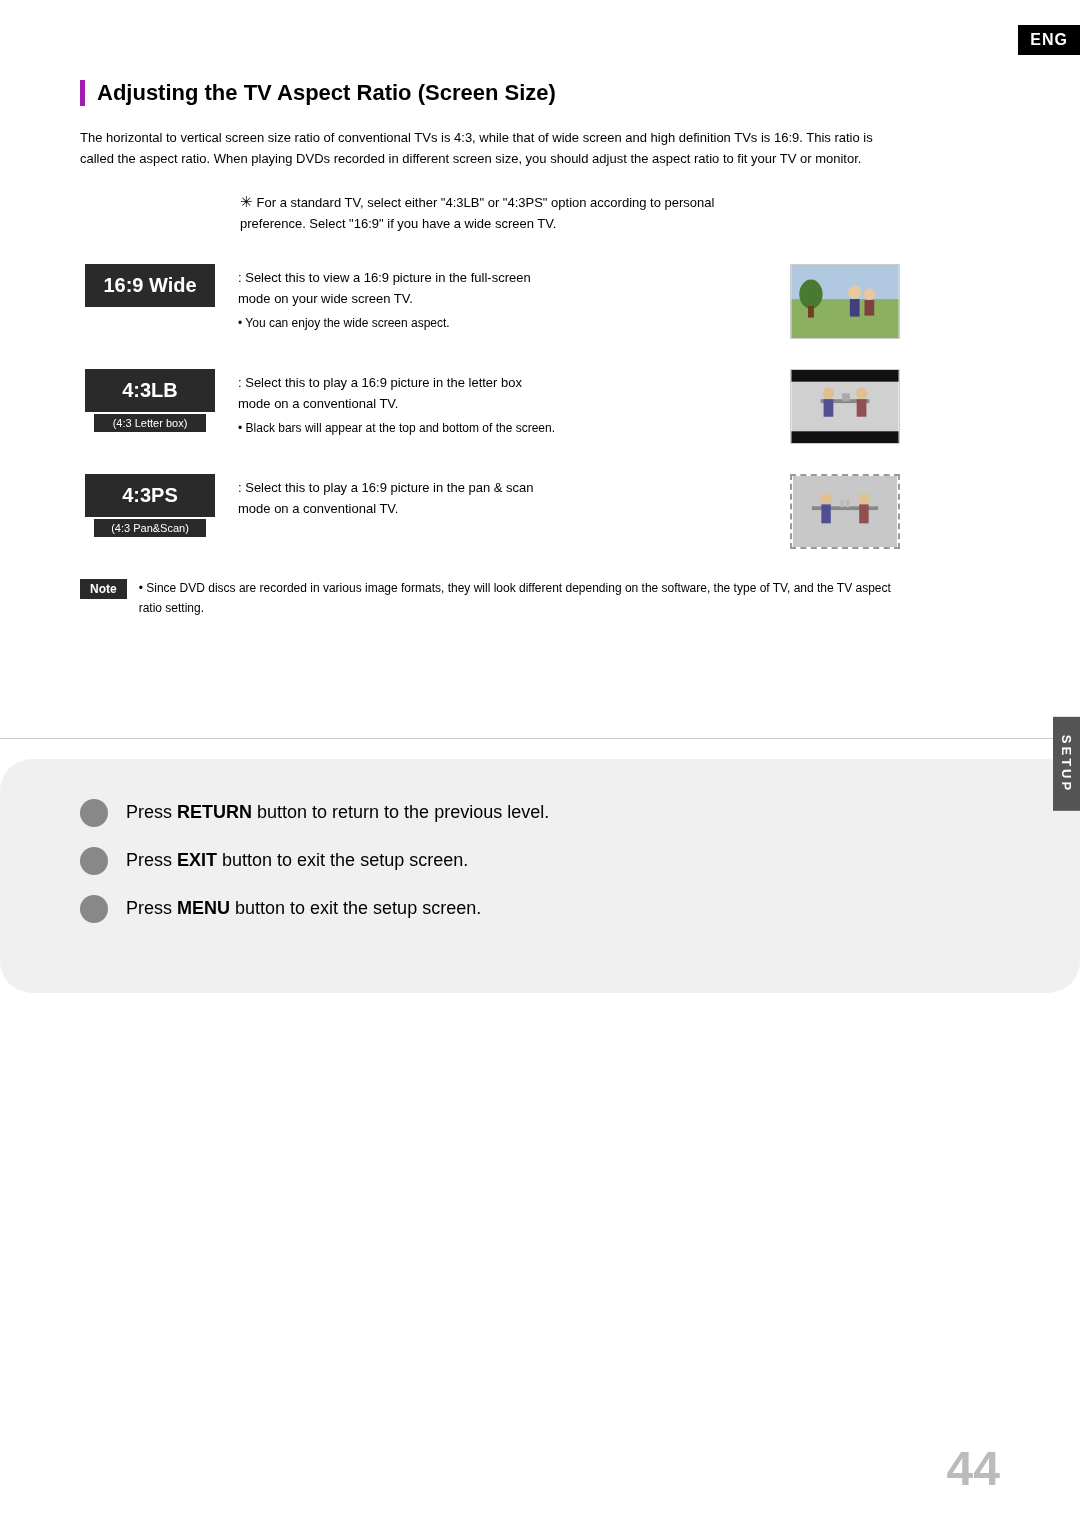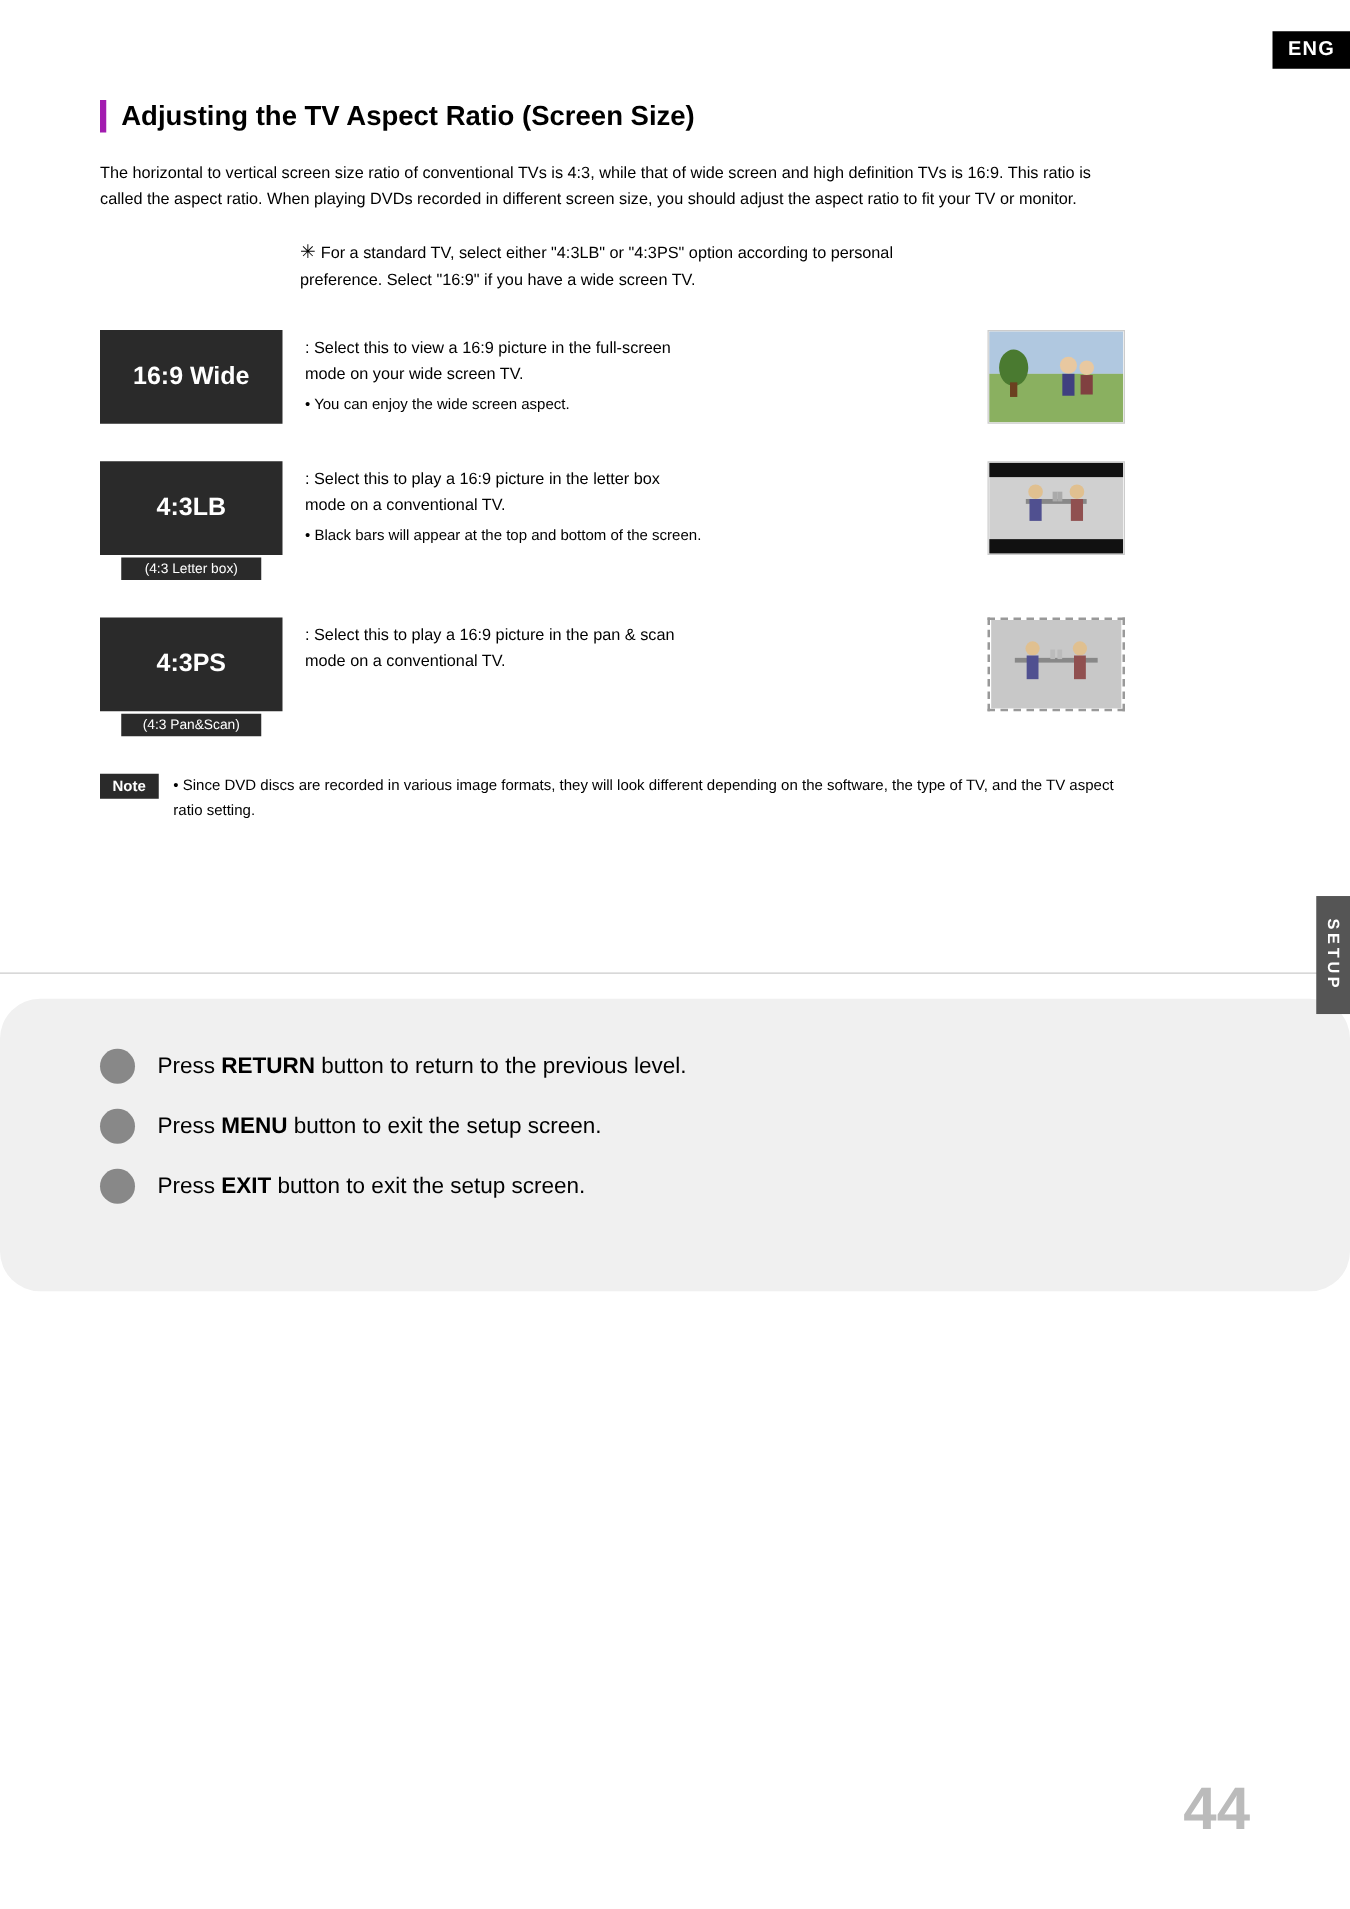--- a/index.html
+++ b/index.html
@@ -92,23 +92,23 @@
       display: flex;
       flex-direction: column;
       align-items: center;
     }
 
     .option-label-main {
       background: #2a2a2a;
       color: #fff;
       font-size: 20px;
       font-weight: bold;
-      padding: 26px 18px;
+      padding: 10px 18px;
       text-align: center;
-      width: 146px;
+      width: 130px;
     }
 
     .option-label-sub {
       background: #2a2a2a;
       color: #fff;
       font-size: 11px;
       padding: 3px 10px;
       text-align: center;
       width: 112px;
       margin-top: 2px;
@@ -195,21 +195,21 @@
       font-size: 18px;
       line-height: 1.4;
     }
     .bottom-text strong {
       font-weight: bold;
     }
 
     
     .page-number {
       position: absolute;
-      bottom: 52px;
+      bottom: 31px;
       right: 80px;
       font-size: 48px;
       color: #bbb;
       font-weight: bold;
     }
 
     
     .section-divider {
       border: none;
       border-top: 1px solid #ccc;
@@ -334,26 +334,26 @@
   <div class="bottom-row">
     <div class="circle-bullet"></div>
     <div class="bottom-text">
       Press <strong>RETURN</strong> button to return to the previous level.
     </div>
   </div>
 
   <div class="bottom-row">
     <div class="circle-bullet"></div>
     <div class="bottom-text">
-      Press <strong>MENU</strong> button to exit the setup screen.
+      Press <strong>EXIT</strong> button to exit the setup screen.
     </div>
   </div>
 
   <div class="bottom-row">
     <div class="circle-bullet"></div>
     <div class="bottom-text">
-      Press <strong>EXIT</strong> button to exit the setup screen.
+      Press <strong>MENU</strong> button to exit the setup screen.
     </div>
   </div>
 
 </div>
 
 <div class="page-number">44</div>
 
 </body></html>

